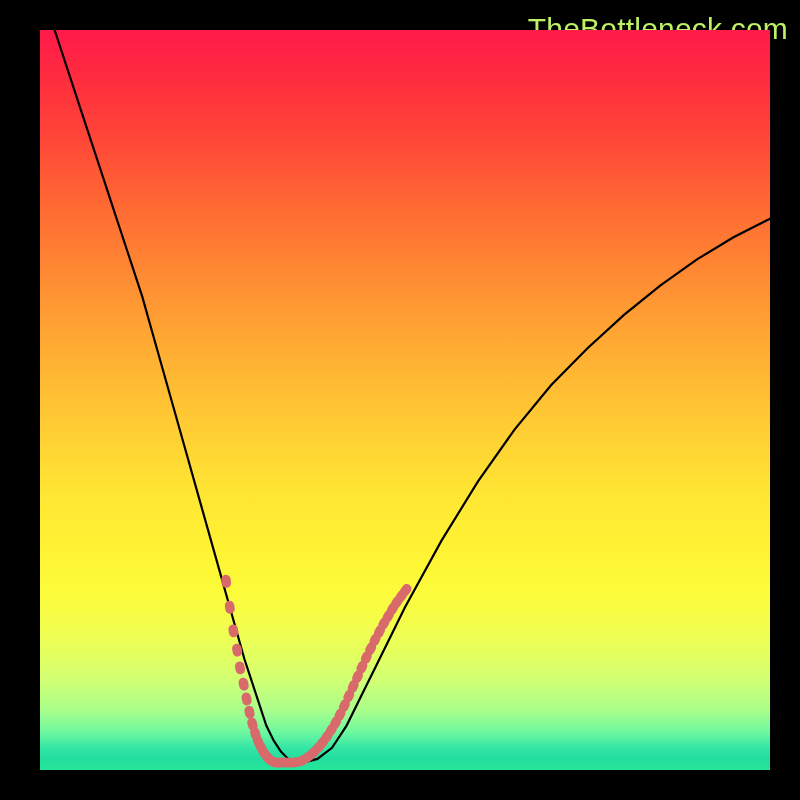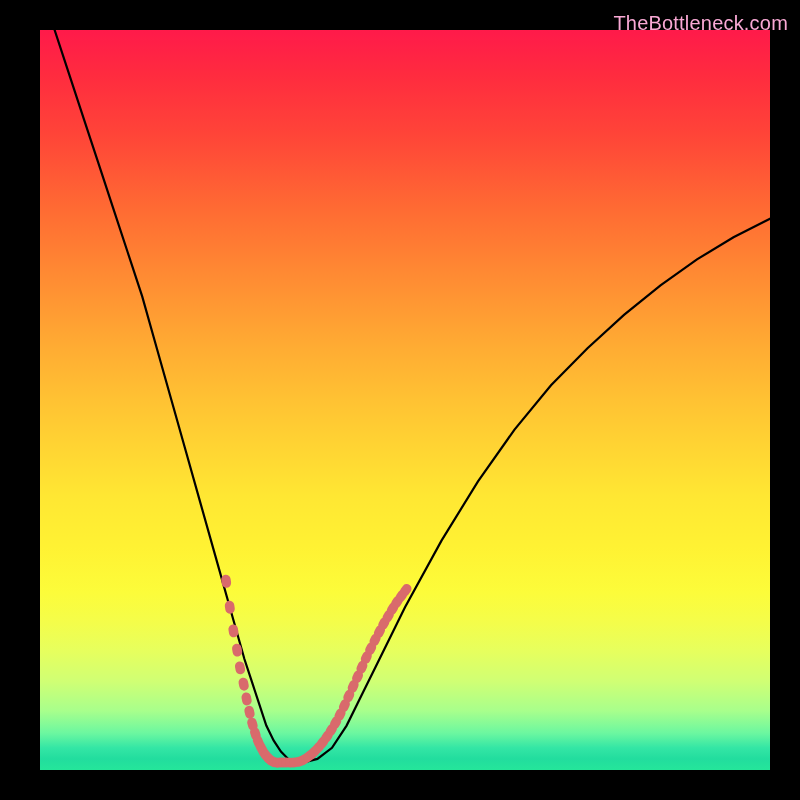--- a/index.html
+++ b/index.html
@@ -45,22 +45,22 @@
       #6cf7a0 95%,
       #34e6a5 97%,
       #22dd9e 98.5%,
       #25e69a 100%
     );
   }
   .watermark {
     position: absolute;
     top: 12px;
     right: 12px;
-    color: #f9a8d4;
-    font-size: 20px;
+    color: #bef264;
+    font-size: 30px;
     letter-spacing: 0.2px;
     user-select: none;
   }
   svg.curve {
     position: absolute;
     left: 0;
     top: 0;
     width: 730px;
     height: 740px;
   }

